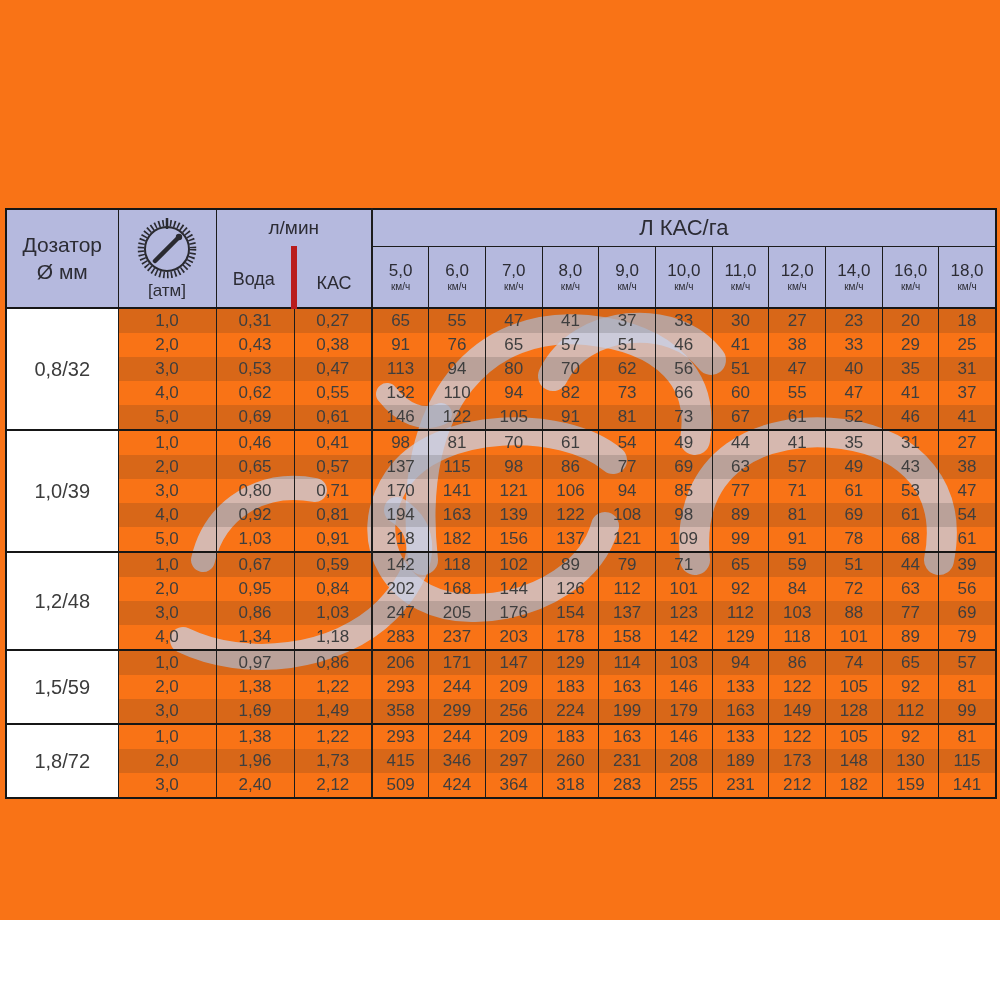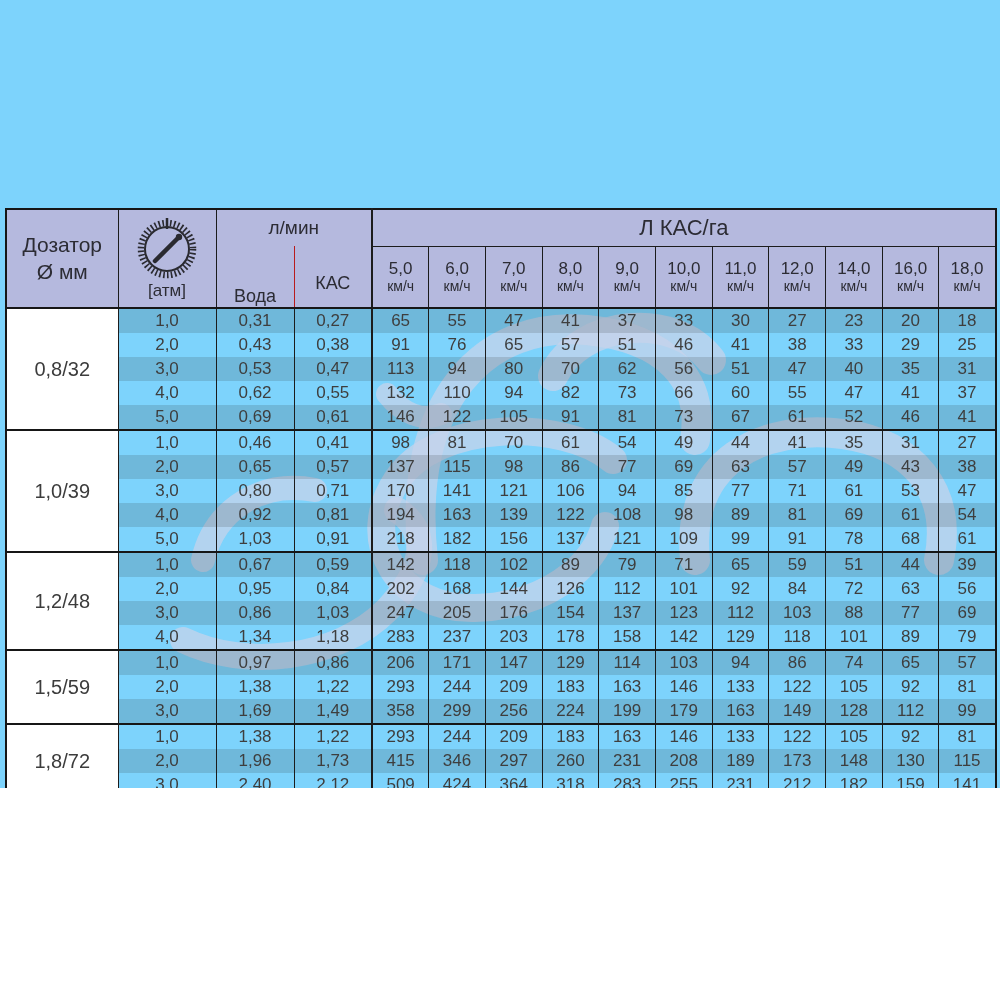--- a/index.html
+++ b/index.html
@@ -1,40 +1,40 @@
 <!DOCTYPE html>
 <html><head>
 <meta charset="utf-8">
 <style>
   html,body{margin:0;padding:0;background:#ffffff;width:1000px;height:1000px;
     font-family:"Liberation Sans","DejaVu Sans",sans-serif;}
-  .page{position:relative;width:1000px;height:788px;background:#7dd3fc;overflow:hidden;}
+  .page{position:relative;width:1000px;height:920px;background:#f97316;overflow:hidden;}
   .table-wrap{position:absolute;left:5px;top:208px;width:990px;height:584px;}
   .watermark{position:absolute;left:0;top:0;z-index:0;pointer-events:none;}
   table{border-collapse:collapse;table-layout:fixed;width:990px;position:relative;z-index:1;
     background:transparent;}
   table{border:2px solid #161616;}
   th,td{padding:0;text-align:center;vertical-align:middle;font-weight:normal;}
 
   
   thead th{background:#b5b9de;color:#2c2c34;}
   tr.h1{height:37px;}
   tr.h2{height:62px;}
   th.c-dosator{font-size:21px;line-height:1.25;border-right:1px solid #1c1c1c;}
   th.c-atm{border-right:1px solid #1c1c1c;margin-left:37px;}
   th.c-atm .atm-label{font-size:17px;margin-top:1px;}
   th.c-lmin{font-size:19px;border-bottom:none;border-right:2px solid #1c1c1c;}
-  th.c-water{border-top:none;border-right:1px solid #b91c1c;font-size:18px;
-    vertical-align:bottom;}
+  th.c-water{border-top:none;border-right:6px solid #b91c1c;font-size:18px;
+    vertical-align:bottom;padding-bottom:17px;}
   th.c-kas{border-top:none;border-right:2px solid #1c1c1c;font-size:18px;
     vertical-align:bottom;padding-bottom:13px;}
   th.c-lkas{font-size:22px;border-bottom:1px solid #1c1c1c;}
   th.speed{border-left:1px solid #1c1c1c;font-size:17px;line-height:1.15;}
   th.speed:first-of-type{border-left:none;}
-  th.speed .sp-u{font-size:14px;}
+  th.speed .sp-u{font-size:10px;}
 
   
   tbody td{height:24px;font-size:17px;color:#3e3e3e;background:transparent;}
   tbody tr.shade td{background:rgba(40,40,40,0.155);}
   tbody tr td.dosator{background:#ffffff;font-size:20px;color:#3c3c3c;
     border-right:1px solid #1c1c1c;}
   tbody td.atm{border-right:1px solid #1c1c1c;}
   tbody td.water{border-right:1px solid #1c1c1c;}
   tbody td.kas{border-right:2px solid #1c1c1c;}
   tbody td.val{border-left:1px solid #1c1c1c;}

